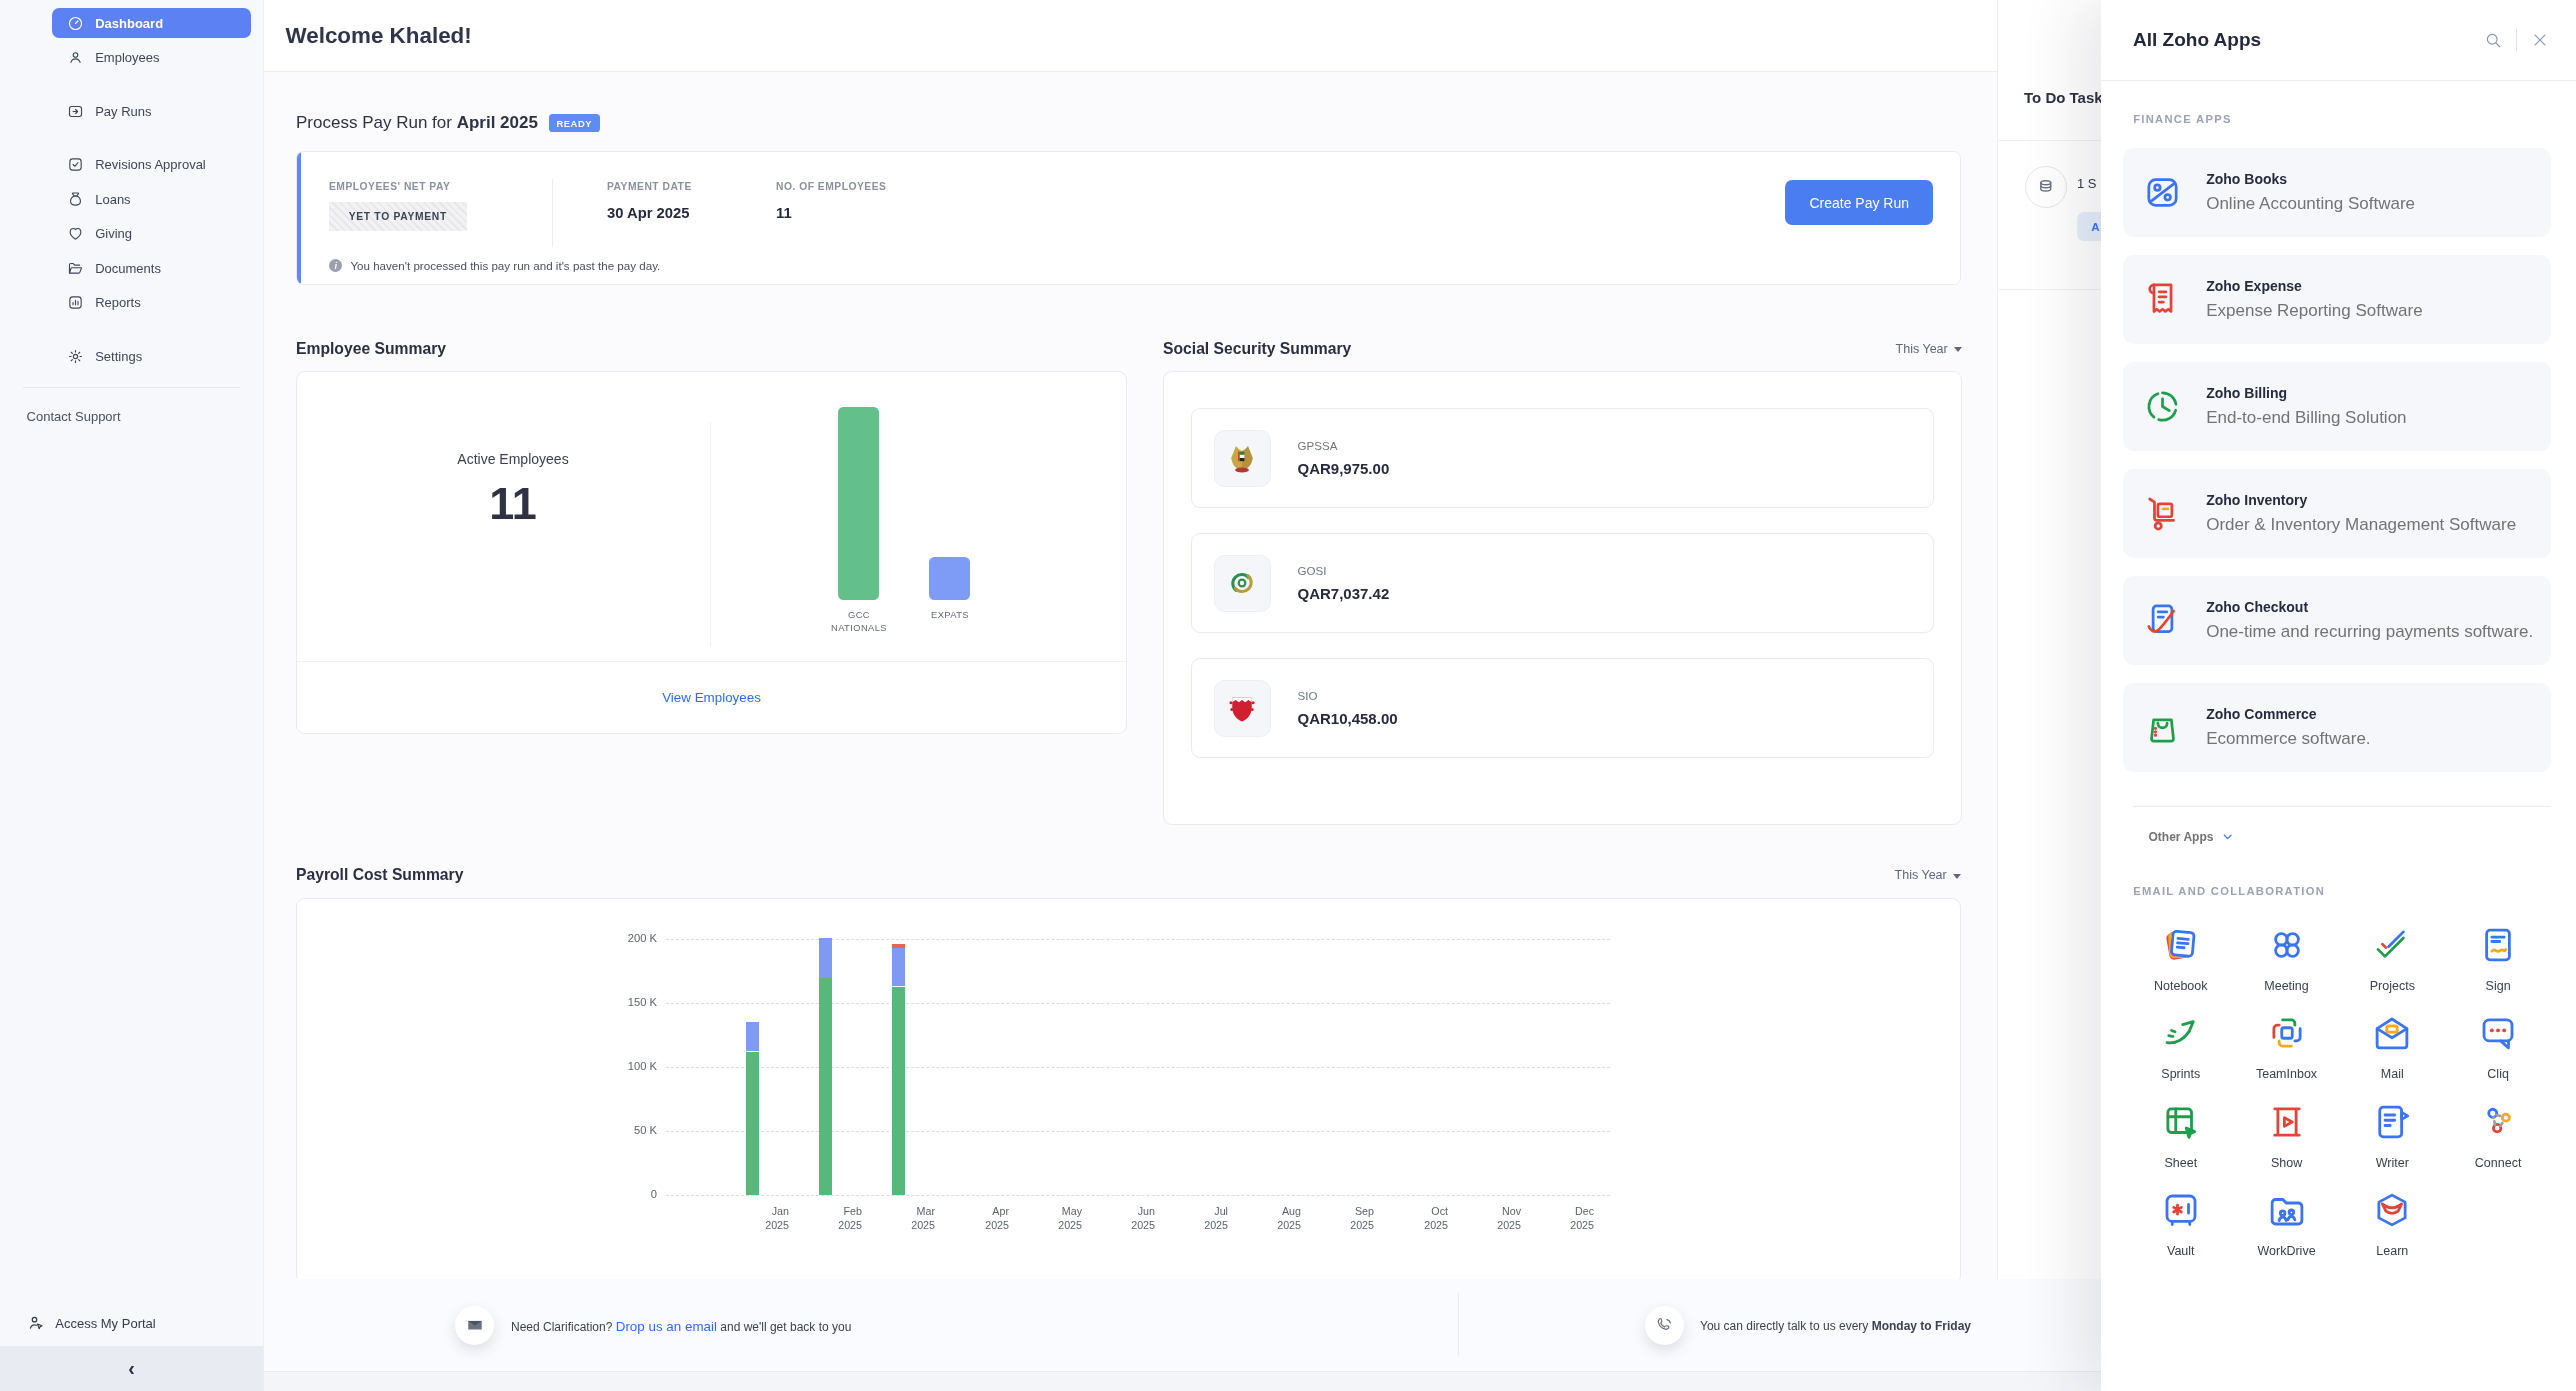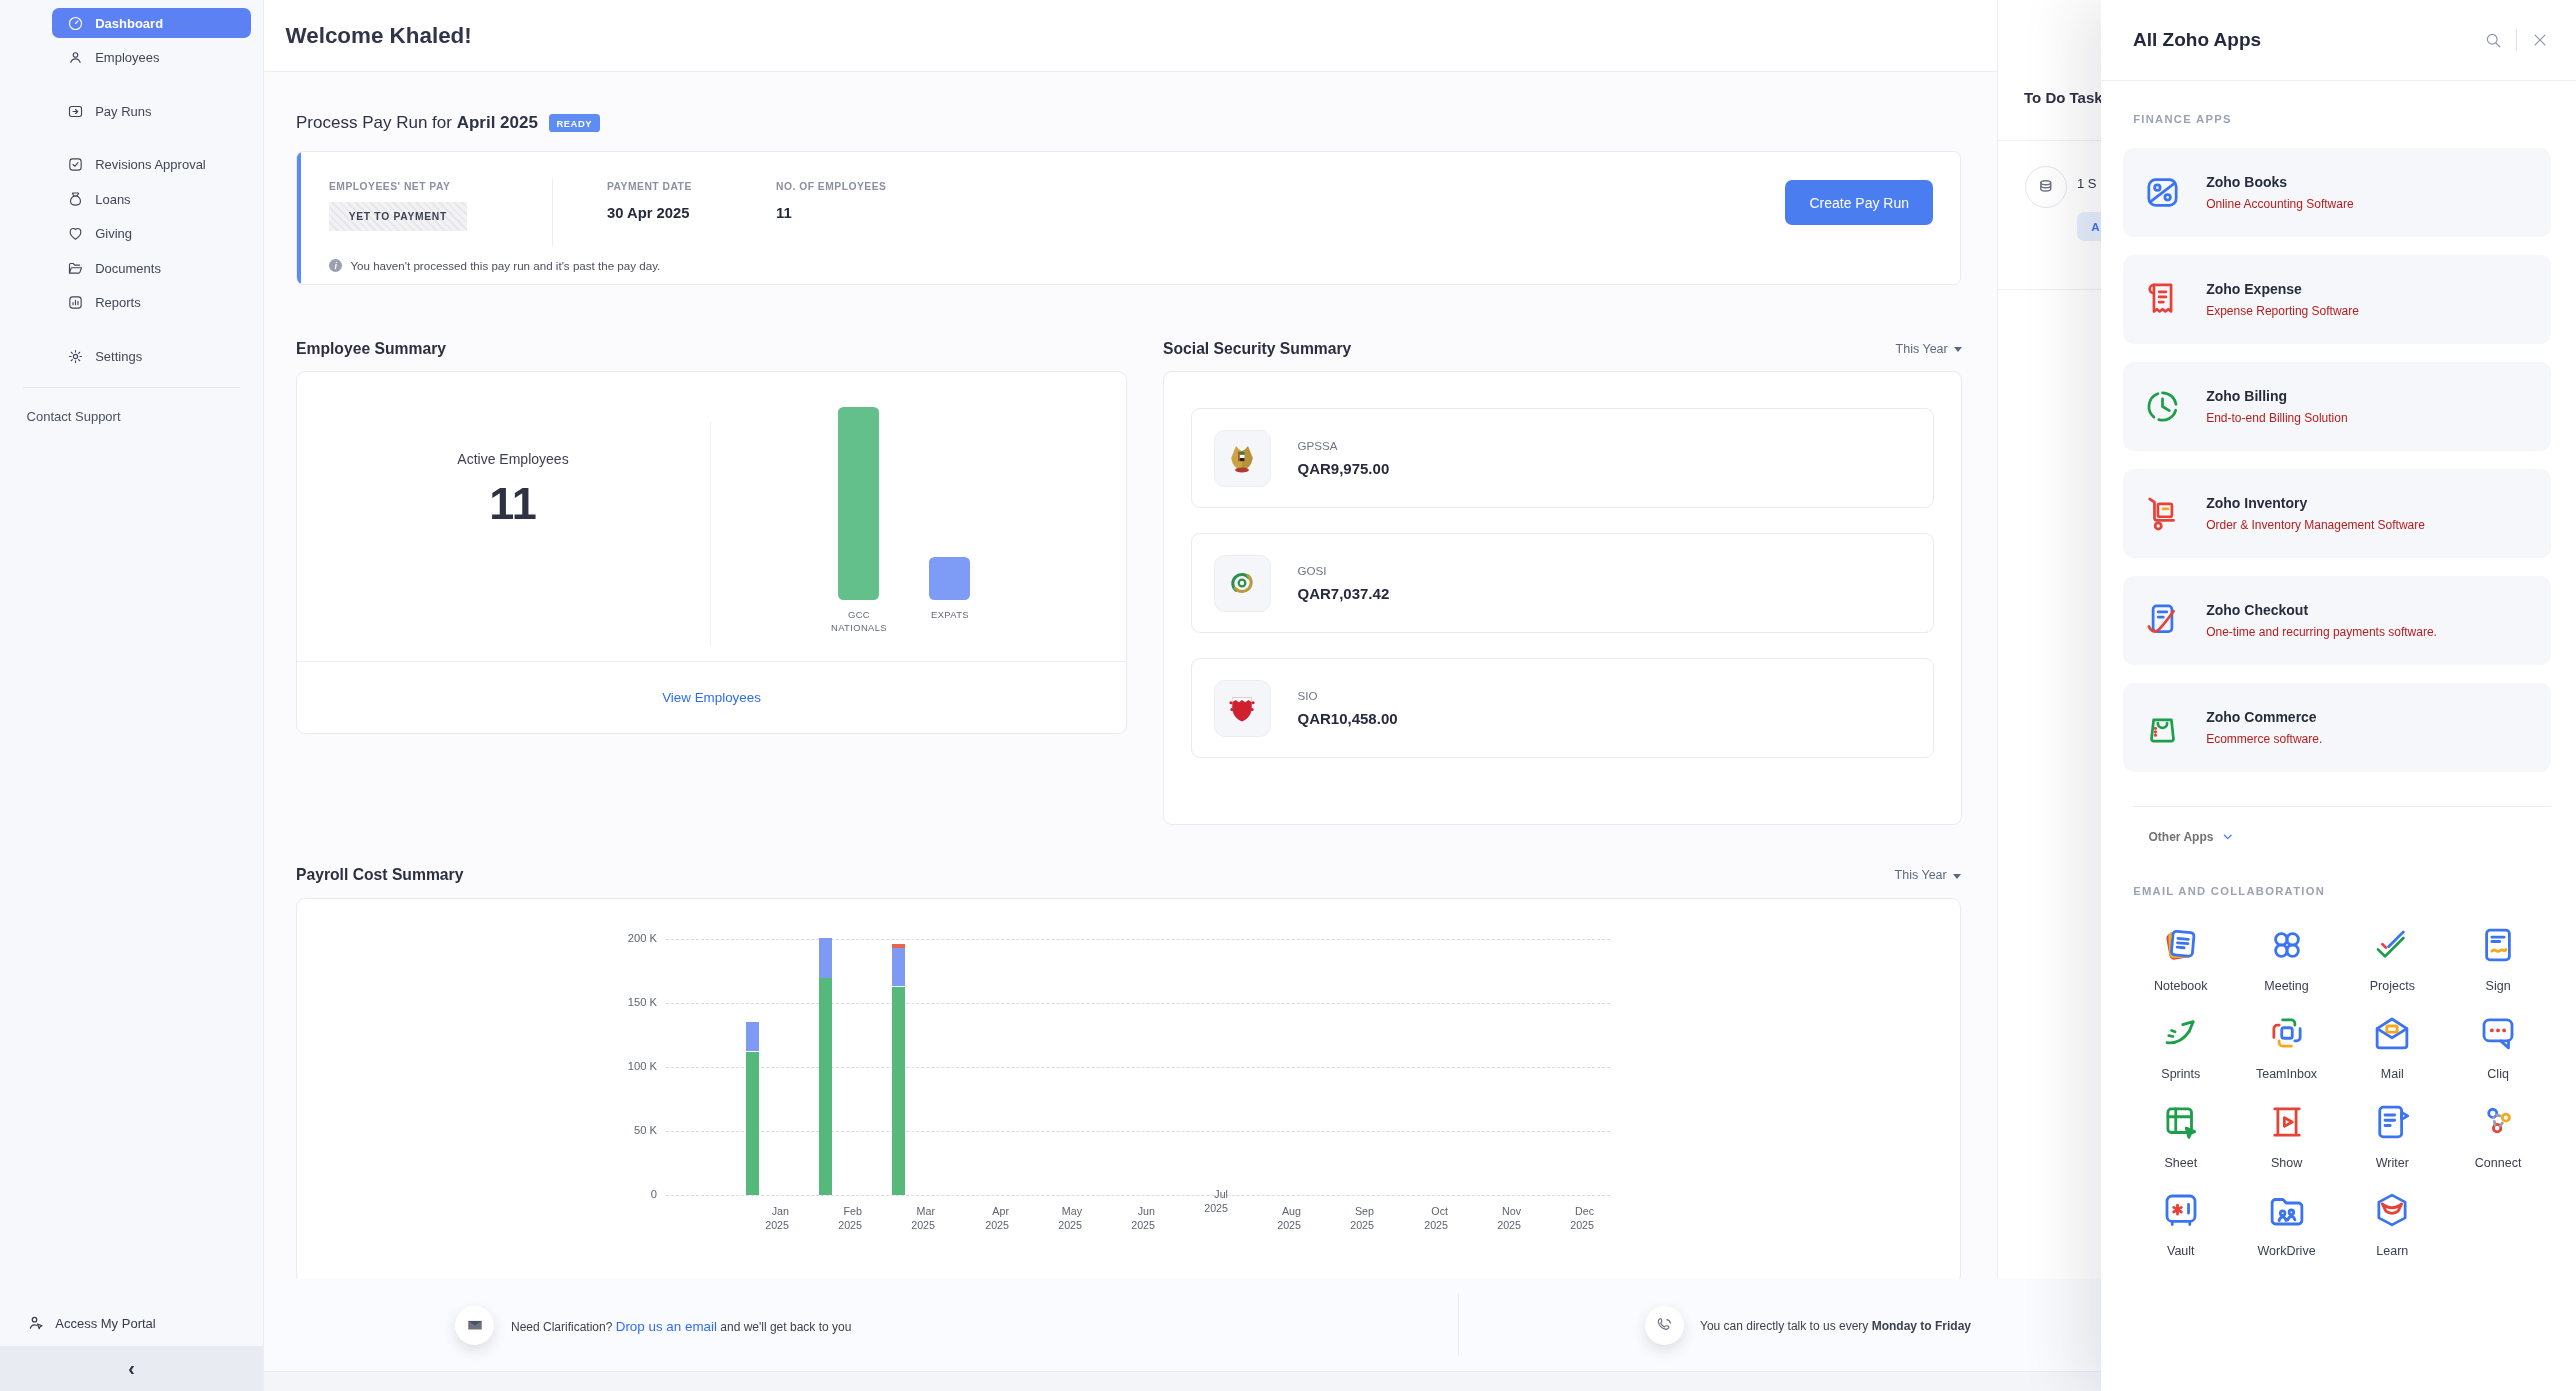--- a/index.html
+++ b/index.html
@@ -117,21 +117,21 @@
   .ap-head { height:81px; border-bottom:0.9px solid #ecedf1; display:flex; align-items:center; padding:0 27px 0 32px; }
   .ap-head h2 { font-size:19px; font-weight:bold; color:#23283c; flex:1; }
   .ap-ic { width:18px; height:18px; color:#8d94a6; cursor:pointer; }
   .ap-sep { width:0.9px; height:21.5px; background:#dfe1e8; margin:0 14.3px; }
   .ap-body { position:absolute; top:72px; left:21.5px; right:25px; bottom:0; overflow:hidden; }
   .ap-section { margin:41px 0 0 10.7px; font-size:11.2px; font-weight:bold; letter-spacing:1.3px; color:#9aa2b4; }
   .ap-card { margin-top:18px; height:89px; background:#f6f7fa; border-radius:10.7px; display:flex;
              align-items:center; padding-left:19.7px; gap:23px; cursor:pointer; }
   .ap-card:first-of-type { margin-top:23px; }
   .ap-card-title { font-size:14px; font-weight:bold; color:#262b3e; }
-  .ap-card-desc { font-size:12px; color:#b91c1c; margin-top:6.3px; }
+  .ap-card-desc { font-size:17px; color:#737373; margin-top:6.3px; }
   .ap-divider { margin:34px 0 0 10.7px; border-top:0.9px solid #e9ebf0; }
   .ap-other { margin:23px 0 0 26px; display:flex; align-items:center; gap:8px; font-size:12px; font-weight:bold;
               color:#737373; cursor:pointer; }
   .ap-other .icn { color:#4f7df3; }
   .ap-grid { margin:27px 0 0 5.4px; display:grid; grid-template-columns:repeat(4,1fr); row-gap:19.7px; }
   .ap-cell { text-align:center; cursor:pointer; }
   .ap-cell .icn { width:42px; height:42px; }
   .ap-cell-label { margin-top:9.8px; font-size:12.5px; color:#394052; }
 </style>
 </head>
@@ -387,21 +387,21 @@
         <div class="xlabel" style="left:492px;top:305px">Feb<br>2025</div>
         <div class="pbar" style="left:522px;top:79px;height:217px;background:#57b87b"></div>
         <div class="pbar" style="left:522px;top:39px;height:40px;background:#7e9af3"></div>
         <div class="xlabel" style="left:565px;top:305px">Mar<br>2025</div>
         <div class="pbar" style="left:595px;top:88px;height:208px;background:#57b87b"></div>
         <div class="pbar" style="left:595px;top:49px;height:38px;background:#7e9af3"></div>
         <div class="pbar" style="left:595px;top:45px;height:4.5px;background:#e96450"></div>
         <div class="xlabel" style="left:639px;top:305px">Apr<br>2025</div>
         <div class="xlabel" style="left:712px;top:305px">May<br>2025</div>
         <div class="xlabel" style="left:785px;top:305px">Jun<br>2025</div>
-        <div class="xlabel" style="left:858px;top:288px">Jul<br>2025</div>
+        <div class="xlabel" style="left:858px;top:305px">Jul<br>2025</div>
         <div class="xlabel" style="left:931px;top:305px">Aug<br>2025</div>
         <div class="xlabel" style="left:1004px;top:305px">Sep<br>2025</div>
         <div class="xlabel" style="left:1078px;top:305px">Oct<br>2025</div>
         <div class="xlabel" style="left:1151px;top:305px">Nov<br>2025</div>
         <div class="xlabel" style="left:1224px;top:305px">Dec<br>2025</div>
       </section>
   </div>
 
   <footer class="footer">
     <span class="f-circle" style="left:191px">

